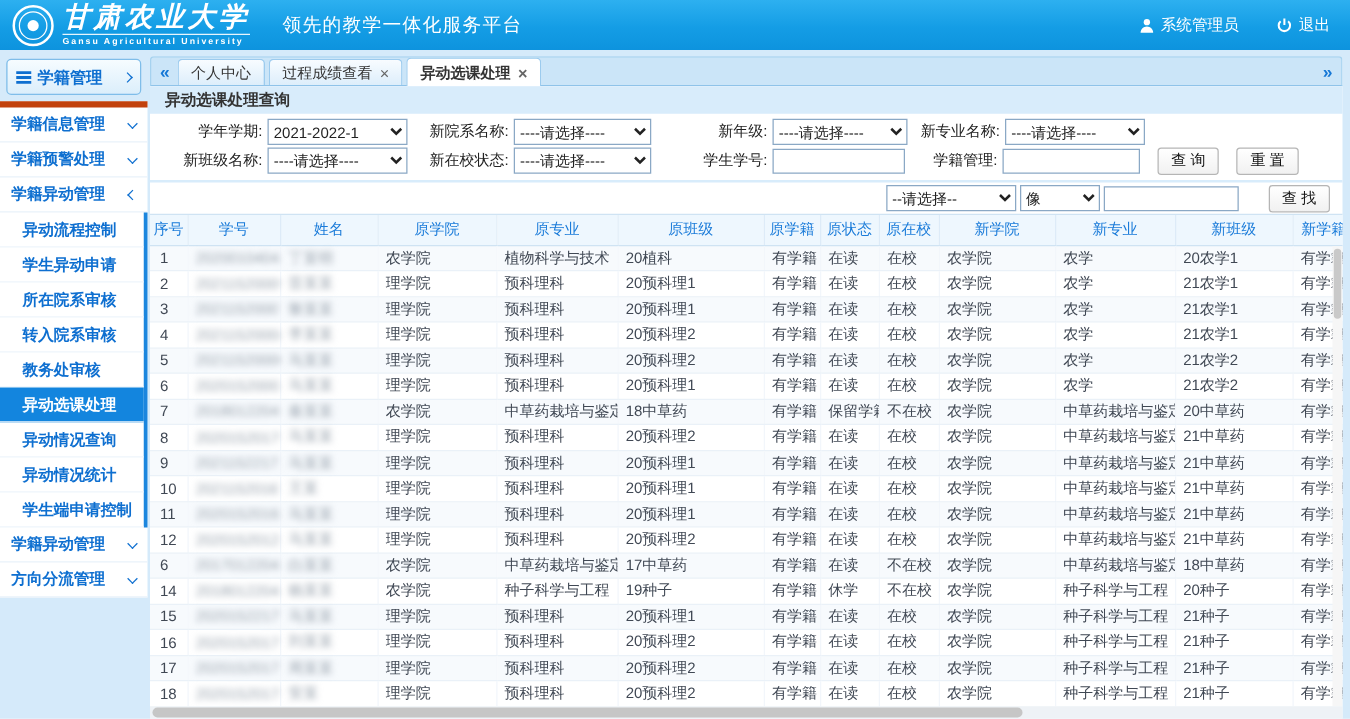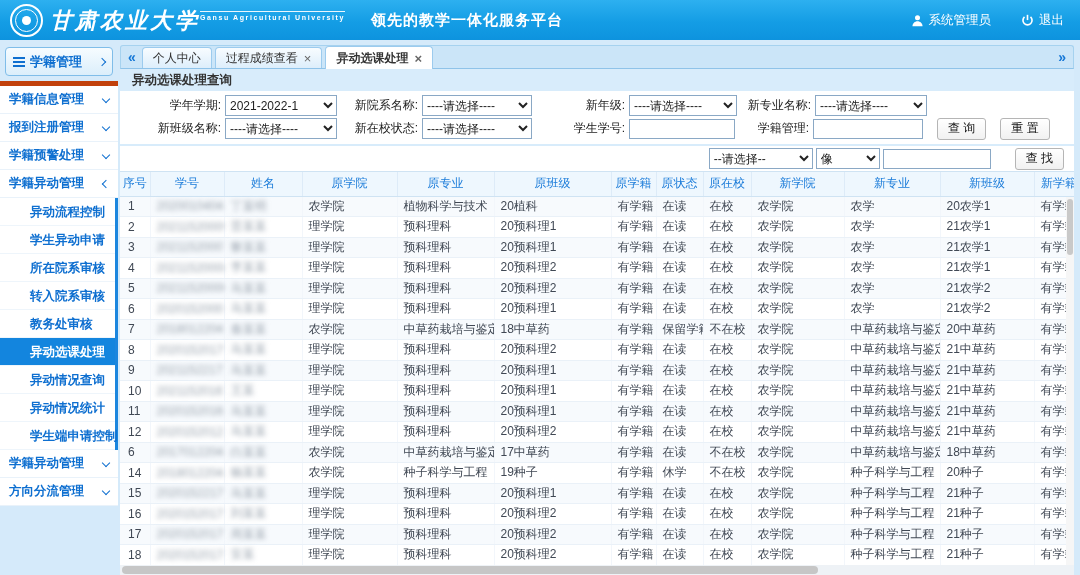--- a/index.html
+++ b/index.html
@@ -4,57 +4,57 @@
 <style>
   *{box-sizing:border-box;margin:0;padding:0}
   html,body{width:1080px;height:575px;overflow:hidden}
   body{font-family:"Liberation Sans","DejaVu Sans",sans-serif;background:#d5eafa}
 
   
   .app-header{height:40px;background:linear-gradient(180deg,#2db0f0 0%,#149de5 55%,#0d93de 100%);display:flex;align-items:center;color:#fff}
   .emblem{width:33px;height:33px;border-radius:50%;border:2px solid #fff;margin:0 7px 0 10px;position:relative;flex:none}
   .emblem::before{content:"";position:absolute;inset:3px;border-radius:50%;border:1px solid #fff}
   .emblem::after{content:"";position:absolute;width:9px;height:9px;border-radius:50%;background:#fff;top:10px;left:10px}
-  .uni-block{display:flex;flex-direction:row;line-height:1}
+  .uni-block{display:flex;flex-direction:column;line-height:1}
   .uni-cn{font-family:"DejaVu Serif","Liberation Serif",serif;font-size:22px;font-weight:bold;font-style:italic;letter-spacing:3px;white-space:nowrap}
   .uni-en{font-size:7px;font-weight:bold;letter-spacing:1.6px;margin-top:2px;border-top:1px solid rgba(255,255,255,.9);padding-top:2px;white-space:nowrap}
-  .platform-title{font-size:15px;font-weight:bold;margin-left:26px;letter-spacing:1px}
+  .platform-title{font-size:15px;font-weight:normal;margin-left:26px;letter-spacing:1px}
   .header-right{margin-left:auto;display:flex;align-items:center;gap:30px;padding-right:16px;font-size:12.5px}
   .hdr-item{display:flex;align-items:center;gap:5px;cursor:pointer}
 
   
   .body-row{display:flex;height:535px}
   .sidebar{width:118px;flex:none;display:flex;flex-direction:column}
   .side-root{margin:7px 5px 5px 5px;height:29px;border:1px solid #7fbde9;border-radius:4px;background:linear-gradient(#f6fcff,#dbeefb);color:#0e6fd0;font-weight:bold;font-size:13px;display:flex;align-items:center;padding:0 7px;gap:5px;cursor:pointer}
   .list-icon{width:12px;height:10px;flex:none;background:linear-gradient(to bottom,#0e6fd0 0 2px,transparent 2px 4px,#0e6fd0 4px 6px,transparent 6px 8px,#0e6fd0 8px 10px)}
   .side-root .chev{margin-left:auto}
   .chev{width:6px;height:6px;border-right:1.5px solid #0e6fd0;border-bottom:1.5px solid #0e6fd0;display:inline-block;flex:none}
   .cdown{transform:rotate(45deg);margin-top:-2px}
   .cleft{transform:rotate(135deg)}
   .cright{transform:rotate(-45deg)}
   .side-menu{background:#fff;border-top:5px solid #c2410c}
   .side-group{height:28px;display:flex;align-items:center;justify-content:space-between;padding:0 9px;color:#0e6fd0;font-size:12.5px;font-weight:bold;border-bottom:1px solid #e9f2fa;cursor:pointer}
   .side-sub{border-right:3px solid #1b86de}
-  .side-item{height:28px;line-height:28px;padding-left:30px;color:#0e6fd0;font-size:12.5px;font-weight:bold;border-bottom:1px solid #eef5fb;cursor:pointer;white-space:nowrap}
+  .side-item{height:28px;line-height:28px;padding-left:18px;color:#0e6fd0;font-size:12.5px;font-weight:bold;border-bottom:1px solid #eef5fb;cursor:pointer;white-space:nowrap}
   .side-item.active{background:#1385de;color:#fff}
 
   .main{flex:1;display:flex;flex-direction:column;padding:5px 6px 0 2px;min-width:0}
 
   
   .tabbar{height:24px;background:#cbe5f8;border:1px solid #a6d2ef;border-bottom:1px solid #8fc3e9;display:flex;align-items:flex-end;padding:0 3px;border-radius:3px 3px 0 0;flex:none}
   .tab-scroll{color:#1577d6;font-weight:bold;font-size:14px;line-height:22px;padding:0 4px;cursor:pointer;align-self:center}
   .tabs{display:flex;align-items:flex-end;flex:1;gap:3px;padding-left:2px}
   .tab{height:21px;display:flex;align-items:center;gap:6px;padding:0 10px;background:linear-gradient(#f8fcff,#ddeefb);border:1px solid #9ccbee;border-bottom:none;border-radius:4px 4px 0 0;font-size:12px;color:#333;cursor:pointer;white-space:nowrap}
   .tab.active{background:#fff;font-weight:bold;height:23px;margin-bottom:-1px}
   .tab-close{color:#666;font-size:13px;line-height:1}
 
   
   .content{background:#fff;display:flex;flex-direction:column;flex:none}
   .panel-title{height:22px;line-height:22px;background:#d8ecfb;font-size:12.5px;font-weight:bold;color:#333;padding-left:12px;flex:none}
-  .filters{padding:3px 0 4px 27px;flex:none}
+  .filters{padding:3px 0 4px 16px;flex:none}
   .frow{display:flex;align-items:center;height:23px;font-size:12px;color:#222}
   .f-label{text-align:right;padding-right:4px;flex:none;white-space:nowrap}
   select.f-ctrl,select.find-select{height:21px;font-size:12px;border:1px solid #8aa8c5;background:#fff;color:#222;font-family:inherit}
   input.f-input,input.find-input{height:20px;border:1px solid #8aa8c5;font-size:12px;padding:0 3px;font-family:inherit}
   .btn{height:22px;padding:0 10px;margin-left:14px;background:linear-gradient(#ffffff,#f1f1f1);border:1px solid #b5b5b5;border-radius:3px;font-size:12px;color:#111;cursor:pointer;font-family:inherit;white-space:nowrap}
   .findbar{height:27px;border-top:2px solid #d8ecfb;display:flex;align-items:center;justify-content:flex-end;gap:3px;padding-right:10px;flex:none}
   .findbar .gapper{width:18px}
   .findbar .btn{margin-left:0}
 
   
@@ -105,24 +105,20 @@
       <span class="list-icon"></span>
       <span>学籍管理</span>
       <span class="chev cright"></span>
     </div>
     <div class="side-menu" id="side-menu">
         <div class="side-group">
           <span>学籍信息管理</span>
           <span class="chev cdown"></span>
         </div>
         <div class="side-group">
-          <span>报到注册管理</span>
-          <span class="chev cdown"></span>
-        </div>
-        <div class="side-group">
           <span>学籍预警处理</span>
           <span class="chev cdown"></span>
         </div>
         <div class="side-group">
           <span>学籍异动管理</span>
           <span class="chev cleft"></span>
         </div>
         <div class="side-sub">
           <div class="side-item">异动流程控制</div>
           <div class="side-item">学生异动申请</div>

